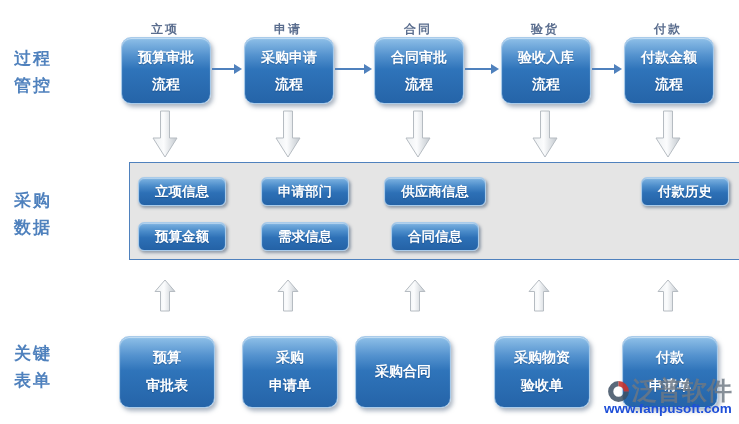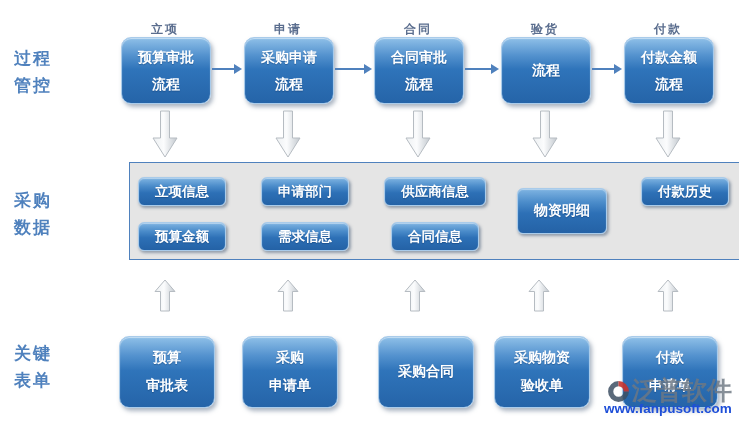--- a/index.html
+++ b/index.html
@@ -111,20 +111,21 @@
   </div>
   <div class="bluebox process-box" style="left:244px">
     <span>采购申请</span>
     <span>流程</span>
   </div>
   <div class="bluebox process-box" style="left:374px">
     <span>合同审批</span>
     <span>流程</span>
   </div>
   <div class="bluebox process-box" style="left:501px">
+    <span>验收入库</span>
     <span>流程</span>
   </div>
   <div class="bluebox process-box" style="left:624px">
     <span>付款金额</span>
     <span>流程</span>
   </div>
 
   <div class="harrow" style="left:212px;width:28px"></div>
   <div class="harrow" style="left:335px;width:35px"></div>
   <div class="harrow" style="left:465px;width:32px"></div>
@@ -152,23 +153,20 @@
       <div class="data-btn">预算金额</div>
     </div>
     <div class="data-col" style="left:110px">
       <div class="data-btn">申请部门</div>
       <div class="data-btn">需求信息</div>
     </div>
     <div class="data-col" style="left:240px">
       <div class="data-btn">供应商信息</div>
       <div class="data-btn">合同信息</div>
     </div>
-    <div class="data-col single" style="left:367px">
-      <div class="data-btn tall">物资明细</div>
-    </div>
     <div class="data-col" style="left:490px">
       <div class="data-btn">付款历史</div>
     </div>
   </div>
 
   <svg class="varrow" style="left:154px;top:279px" width="22" height="33" viewBox="0 0 22 33">
       <path d="M11 1 L21 12.5 h-5.5 v19.5 h-9 v-19.5 H1 Z" fill="url(#agrad)" stroke="#b6bcc2" stroke-width="1"></path>
     </svg>
   <svg class="varrow" style="left:277px;top:279px" width="22" height="33" viewBox="0 0 22 33">
       <path d="M11 1 L21 12.5 h-5.5 v19.5 h-9 v-19.5 H1 Z" fill="url(#agrad)" stroke="#b6bcc2" stroke-width="1"></path>
@@ -184,21 +182,21 @@
     </svg>
 
   <div class="bluebox form-box" style="left:119px">
     <span>预算</span>
     <span>审批表</span>
   </div>
   <div class="bluebox form-box" style="left:242px">
     <span>采购</span>
     <span>申请单</span>
   </div>
-  <div class="bluebox form-box" style="left:378px">
+  <div class="bluebox form-box" style="left:355px">
     <span>采购合同</span>
   </div>
   <div class="bluebox form-box" style="left:494px">
     <span>采购物资</span>
     <span>验收单</span>
   </div>
   <div class="bluebox form-box" style="left:622px">
     <span>付款</span>
     <span>申请单</span>
   </div>

